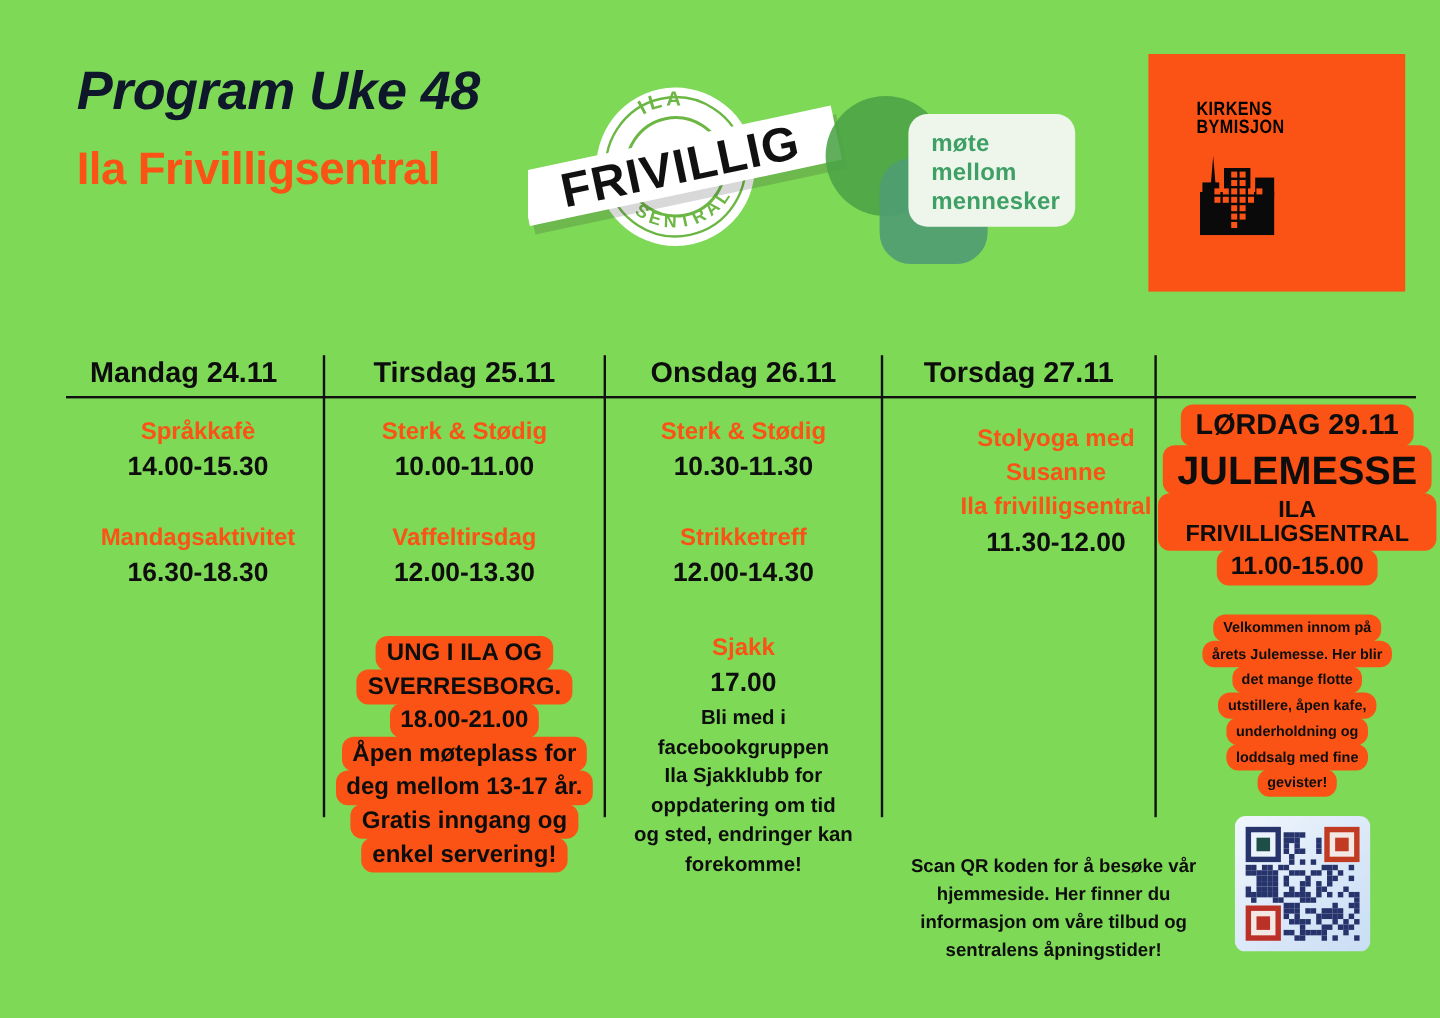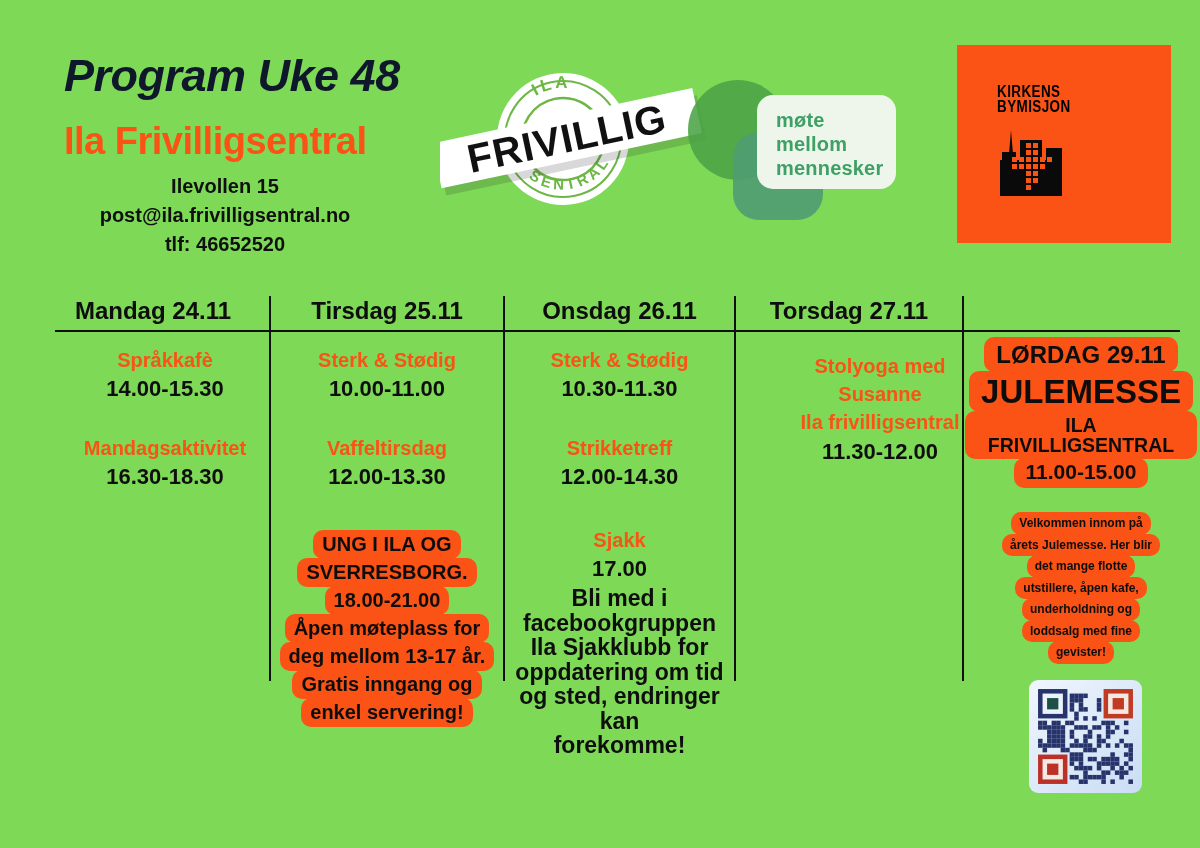--- a/index.html
+++ b/index.html
@@ -45,21 +45,21 @@
   
   .day-head{top:297px;height:32px;font-size:24px;text-align:center;color:#0d0d0d;}
   .hline{left:55px;top:330px;width:1125px;height:2px;background:#111;}
   .vline{top:296px;width:2px;height:385px;background:#111;}
 
   .col{top:332px;text-align:center;}
   .ev-title{font-size:20px;color:var(--accent);line-height:25px;}
   .ev-time{font-size:22px;color:#0e0e0e;line-height:26px;margin-top:3px;}
   .gap{height:34px;}
 
-  .note{font-size:23px;line-height:24.5px;color:#0e0e0e;}
+  .note{font-size:17px;line-height:24.5px;color:#0e0e0e;}
 
   
   .blob{text-align:center;}
   .blob-line{line-height:0;}
   .hl{display:inline-block;background:var(--accent);border-radius:10px;color:#0d0d0d;}
   .hl.s20{font-size:20px;line-height:21px;padding:4px 9px;}
   .blob-line + .blob-line .hl{margin-top:-1px;}
 
   .sat-l1{font-size:24px;line-height:25px;padding:5px 12px;}
   .sat-l2{font-size:33px;line-height:33px;padding:4px 12px;}
@@ -70,25 +70,20 @@
   .qr-note{left:752px;top:711px;width:252px;text-align:center;font-size:15.5px;line-height:23.2px;color:#0e0e0e;}
   .qr-box{left:1029px;top:680px;width:113px;height:113px;}
 </style>
 </head>
 <body>
 
 <div class="poster">
 
   <div class="abs title">Program Uke 48</div>
   <div class="abs org">Ila Frivilligsentral</div>
-  <div class="abs contact">
-    <div>Ilevollen 15</div>
-    <div>post@ila.frivilligsentral.no</div>
-    <div>tlf: 46652520</div>
-  </div>
 
   <svg class="abs stamp" viewBox="0 0 270 170" width="270" height="170">
     <g transform="rotate(-12 123 73)">
       <circle cx="123" cy="73" r="66" fill="#ffffff"></circle>
       <circle cx="123" cy="73" r="58" fill="none" stroke="#6cb744" stroke-width="2"></circle>
       <circle cx="123" cy="73" r="41" fill="none" stroke="#6cb744" stroke-width="2.5"></circle>
       <defs>
         <path id="arcTop" d="M 75 58 A 50 50 0 0 1 171 58" fill="none"></path>
         <path id="arcBottom" d="M 71 84 A 54 54 0 0 0 175 84" fill="none"></path>
       </defs>
@@ -247,20 +242,26 @@
       <div class="blob-line"><span class="hl wel">Velkommen innom på</span></div>
       <div class="blob-line"><span class="hl wel">årets Julemesse. Her blir</span></div>
       <div class="blob-line"><span class="hl wel">det mange flotte</span></div>
       <div class="blob-line"><span class="hl wel">utstillere, åpen kafe,</span></div>
       <div class="blob-line"><span class="hl wel">underholdning og</span></div>
       <div class="blob-line"><span class="hl wel">loddsalg med fine</span></div>
       <div class="blob-line"><span class="hl wel">gevister!</span></div>
     </div>
   </div>
 
+  <div class="abs qr-note">
+    <div>Scan QR koden for å besøke vår</div>
+    <div>hjemmeside. Her finner du</div>
+    <div>informasjon om våre tilbud og</div>
+    <div>sentralens åpningstider!</div>
+  </div>
 
   <svg class="abs qr-box" viewBox="0 0 100 100" width="113" height="113">
     <defs>
       <linearGradient id="qbg" x1="0" y1="0" x2="1" y2="1">
         <stop offset="0" stop-color="#f0f6fd"></stop>
         <stop offset="1" stop-color="#c9ddf4"></stop>
       </linearGradient>
     </defs>
     <rect x="0" y="0" width="100" height="100" rx="8" fill="url(#qbg)"></rect>
     <g id="qr-modules" fill="#27336b">

